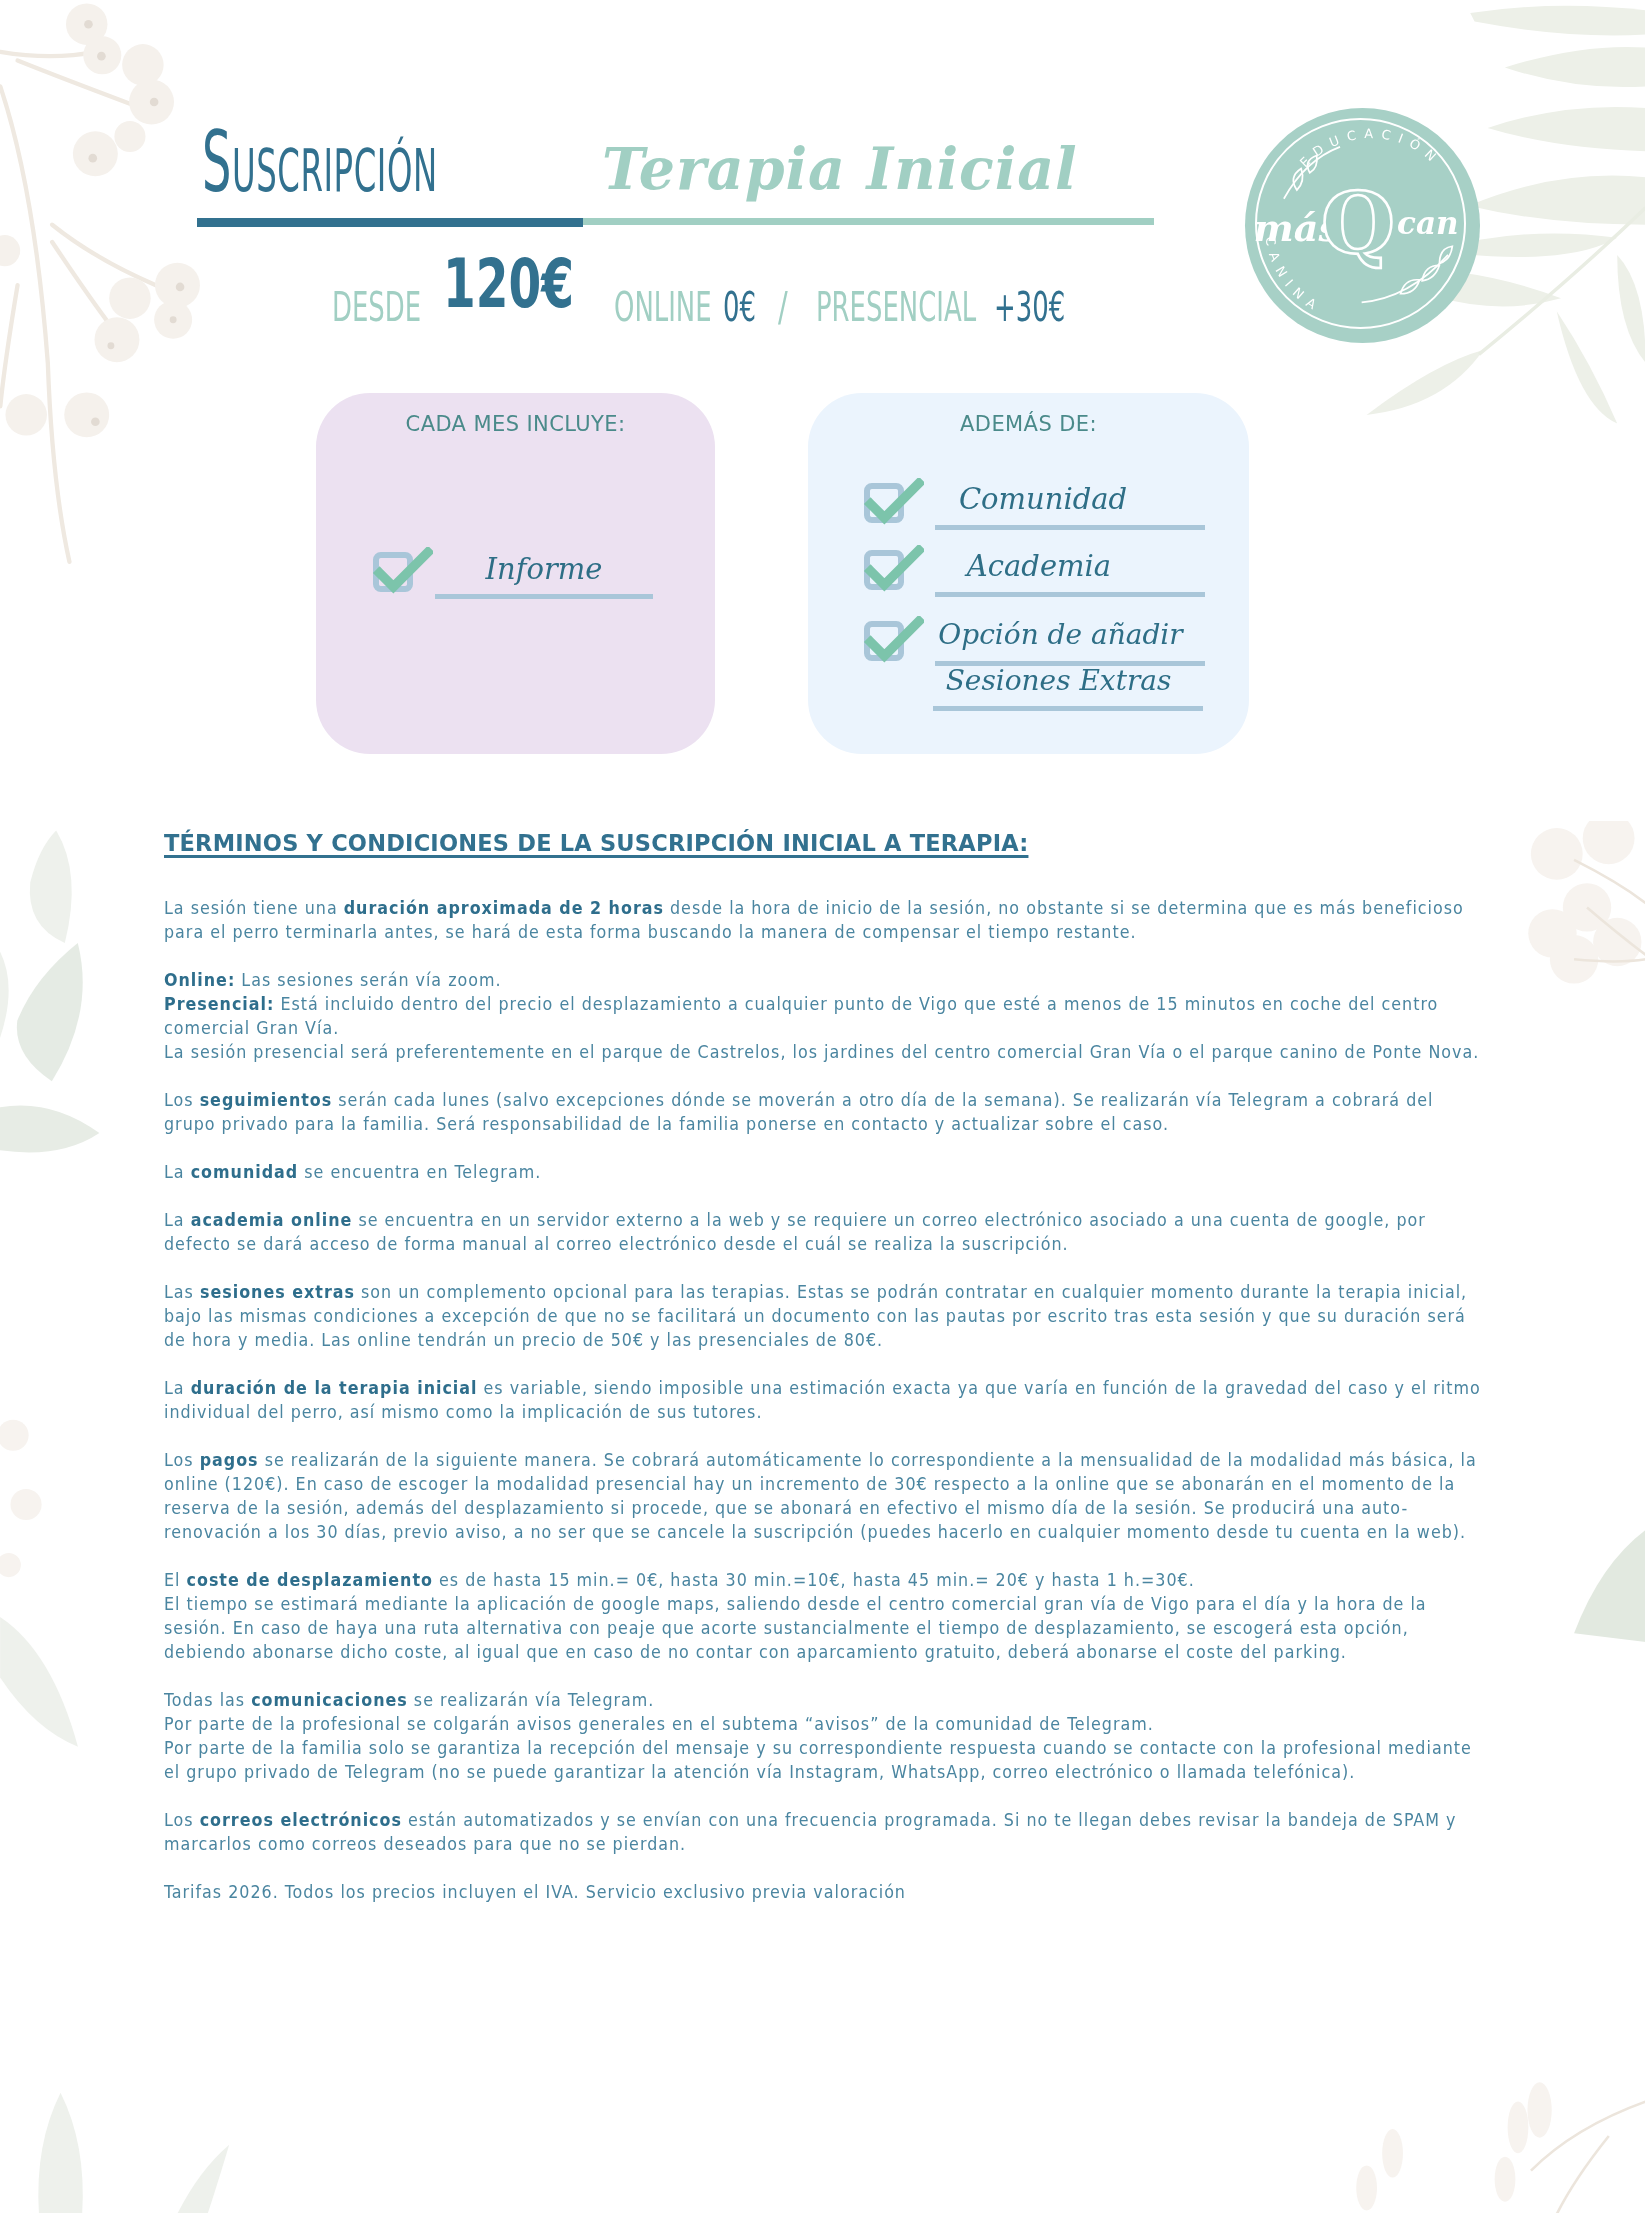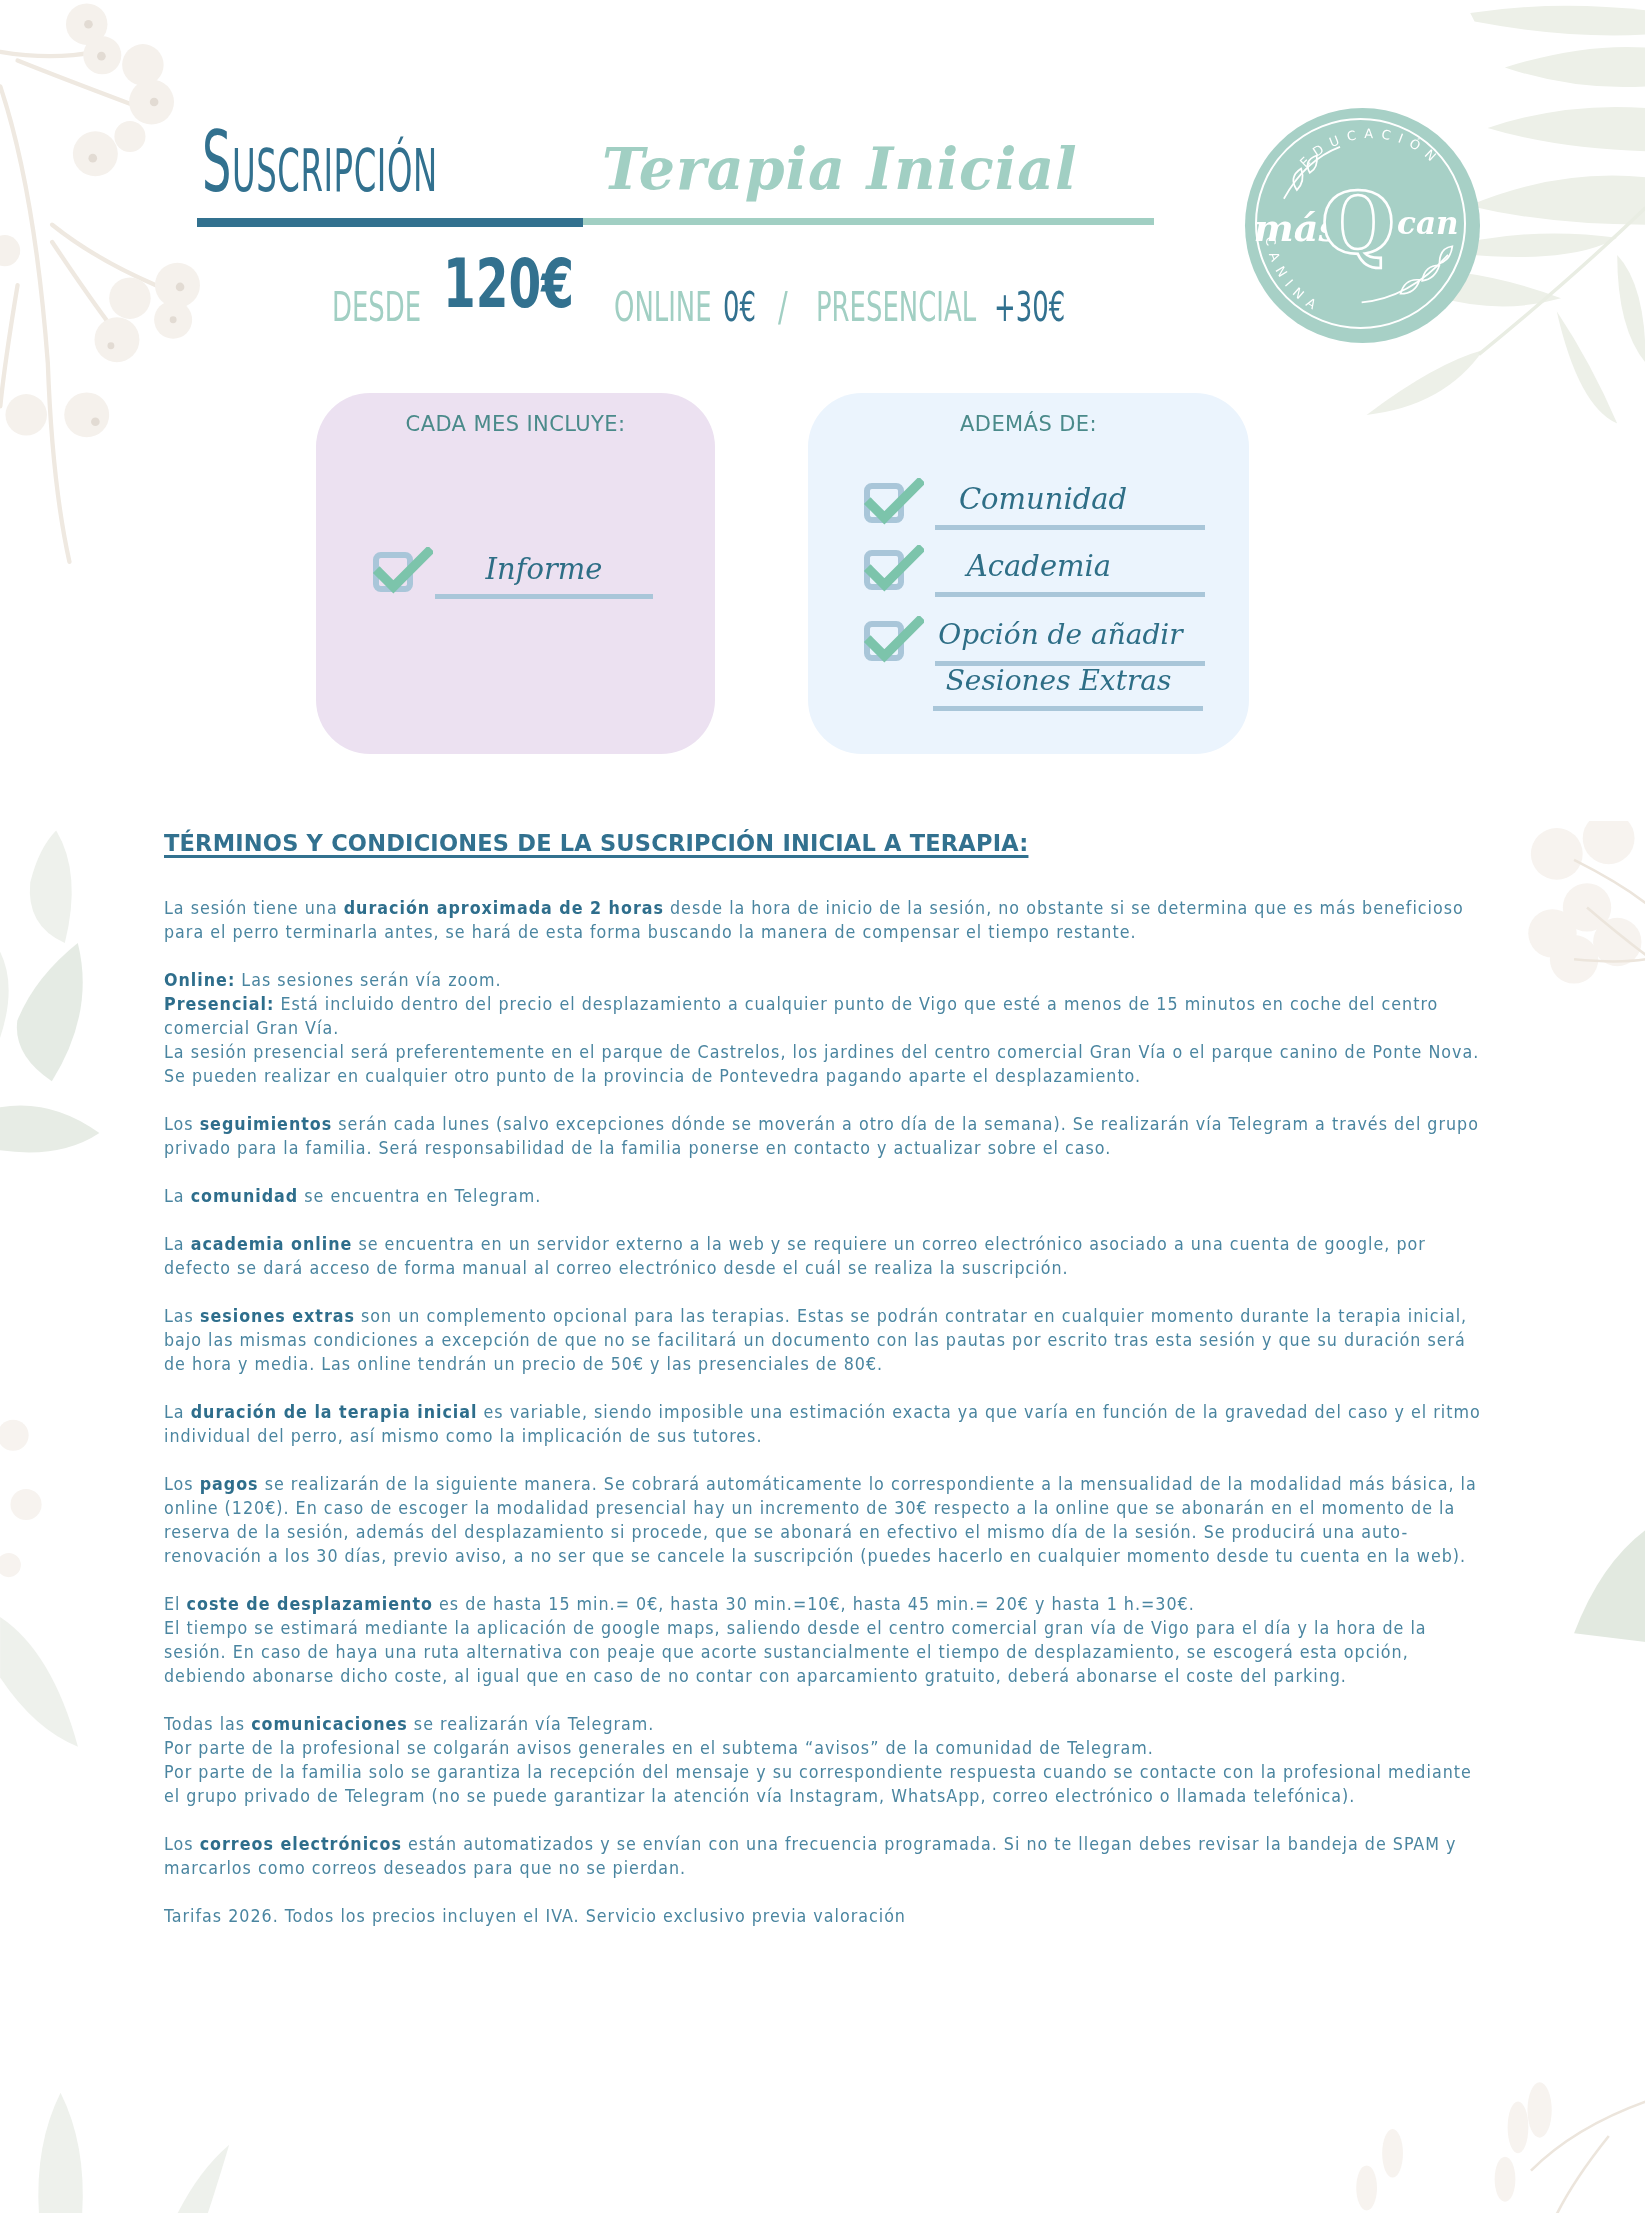--- a/index.html
+++ b/index.html
@@ -297,24 +297,23 @@
 <div class="terms">
   <div class="terms-heading">TÉRMINOS Y CONDICIONES DE LA SUSCRIPCIÓN INICIAL A TERAPIA:</div>
   <div id="terms-body">
       <p class="para">
         <span class="line"><span>La sesión tiene una </span><b>duración aproximada de 2 horas</b><span> desde la hora de inicio de la sesión, no obstante si se determina que es más beneficioso para el perro terminarla antes, se hará de esta forma buscando la manera de compensar el tiempo restante.</span></span>
       </p>
       <p class="para">
         <span class="line"><b>Online:</b><span> Las sesiones serán vía zoom.</span></span>
         <span class="line"><b>Presencial:</b><span> Está incluido dentro del precio el desplazamiento a cualquier punto de Vigo que esté a menos de 15 minutos en coche del centro comercial Gran Vía.</span></span>
         <span class="line"><span>La sesión presencial será preferentemente en el parque de Castrelos, los jardines del centro comercial Gran Vía o el parque canino de Ponte Nova.</span></span>
-        <span class="line"><span>Se pueden realizar en cualquier otro punto de la provincia de Pontevedra pagando aparte el desplazamiento.</span></span>
-      </p>
-      <p class="para">
-        <span class="line"><span>Los </span><b>seguimientos</b><span> serán cada lunes (salvo excepciones dónde se moverán a otro día de la semana). Se realizarán vía Telegram a través del grupo privado para la familia. Será responsabilidad de la familia ponerse en contacto y actualizar sobre el caso.</span></span>
+      </p>
+      <p class="para">
+        <span class="line"><span>Los </span><b>seguimientos</b><span> serán cada lunes (salvo excepciones dónde se moverán a otro día de la semana). Se realizarán vía Telegram a cobrará del grupo privado para la familia. Será responsabilidad de la familia ponerse en contacto y actualizar sobre el caso.</span></span>
       </p>
       <p class="para">
         <span class="line"><span>La </span><b>comunidad</b><span> se encuentra en Telegram.</span></span>
       </p>
       <p class="para">
         <span class="line"><span>La </span><b>academia online</b><span> se encuentra en un servidor externo a la web y se requiere un correo electrónico asociado a una cuenta de google, por defecto se dará acceso de forma manual al correo electrónico desde el cuál se realiza la suscripción.</span></span>
       </p>
       <p class="para">
         <span class="line"><span>Las </span><b>sesiones extras</b><span> son un complemento opcional para las terapias. Estas se podrán contratar en cualquier momento durante la terapia inicial, bajo las mismas condiciones a excepción de que no se facilitará un documento con las pautas por escrito tras esta sesión y que su duración será de hora y media. Las online tendrán un precio de 50€ y las presenciales de 80€.</span></span>
       </p>

